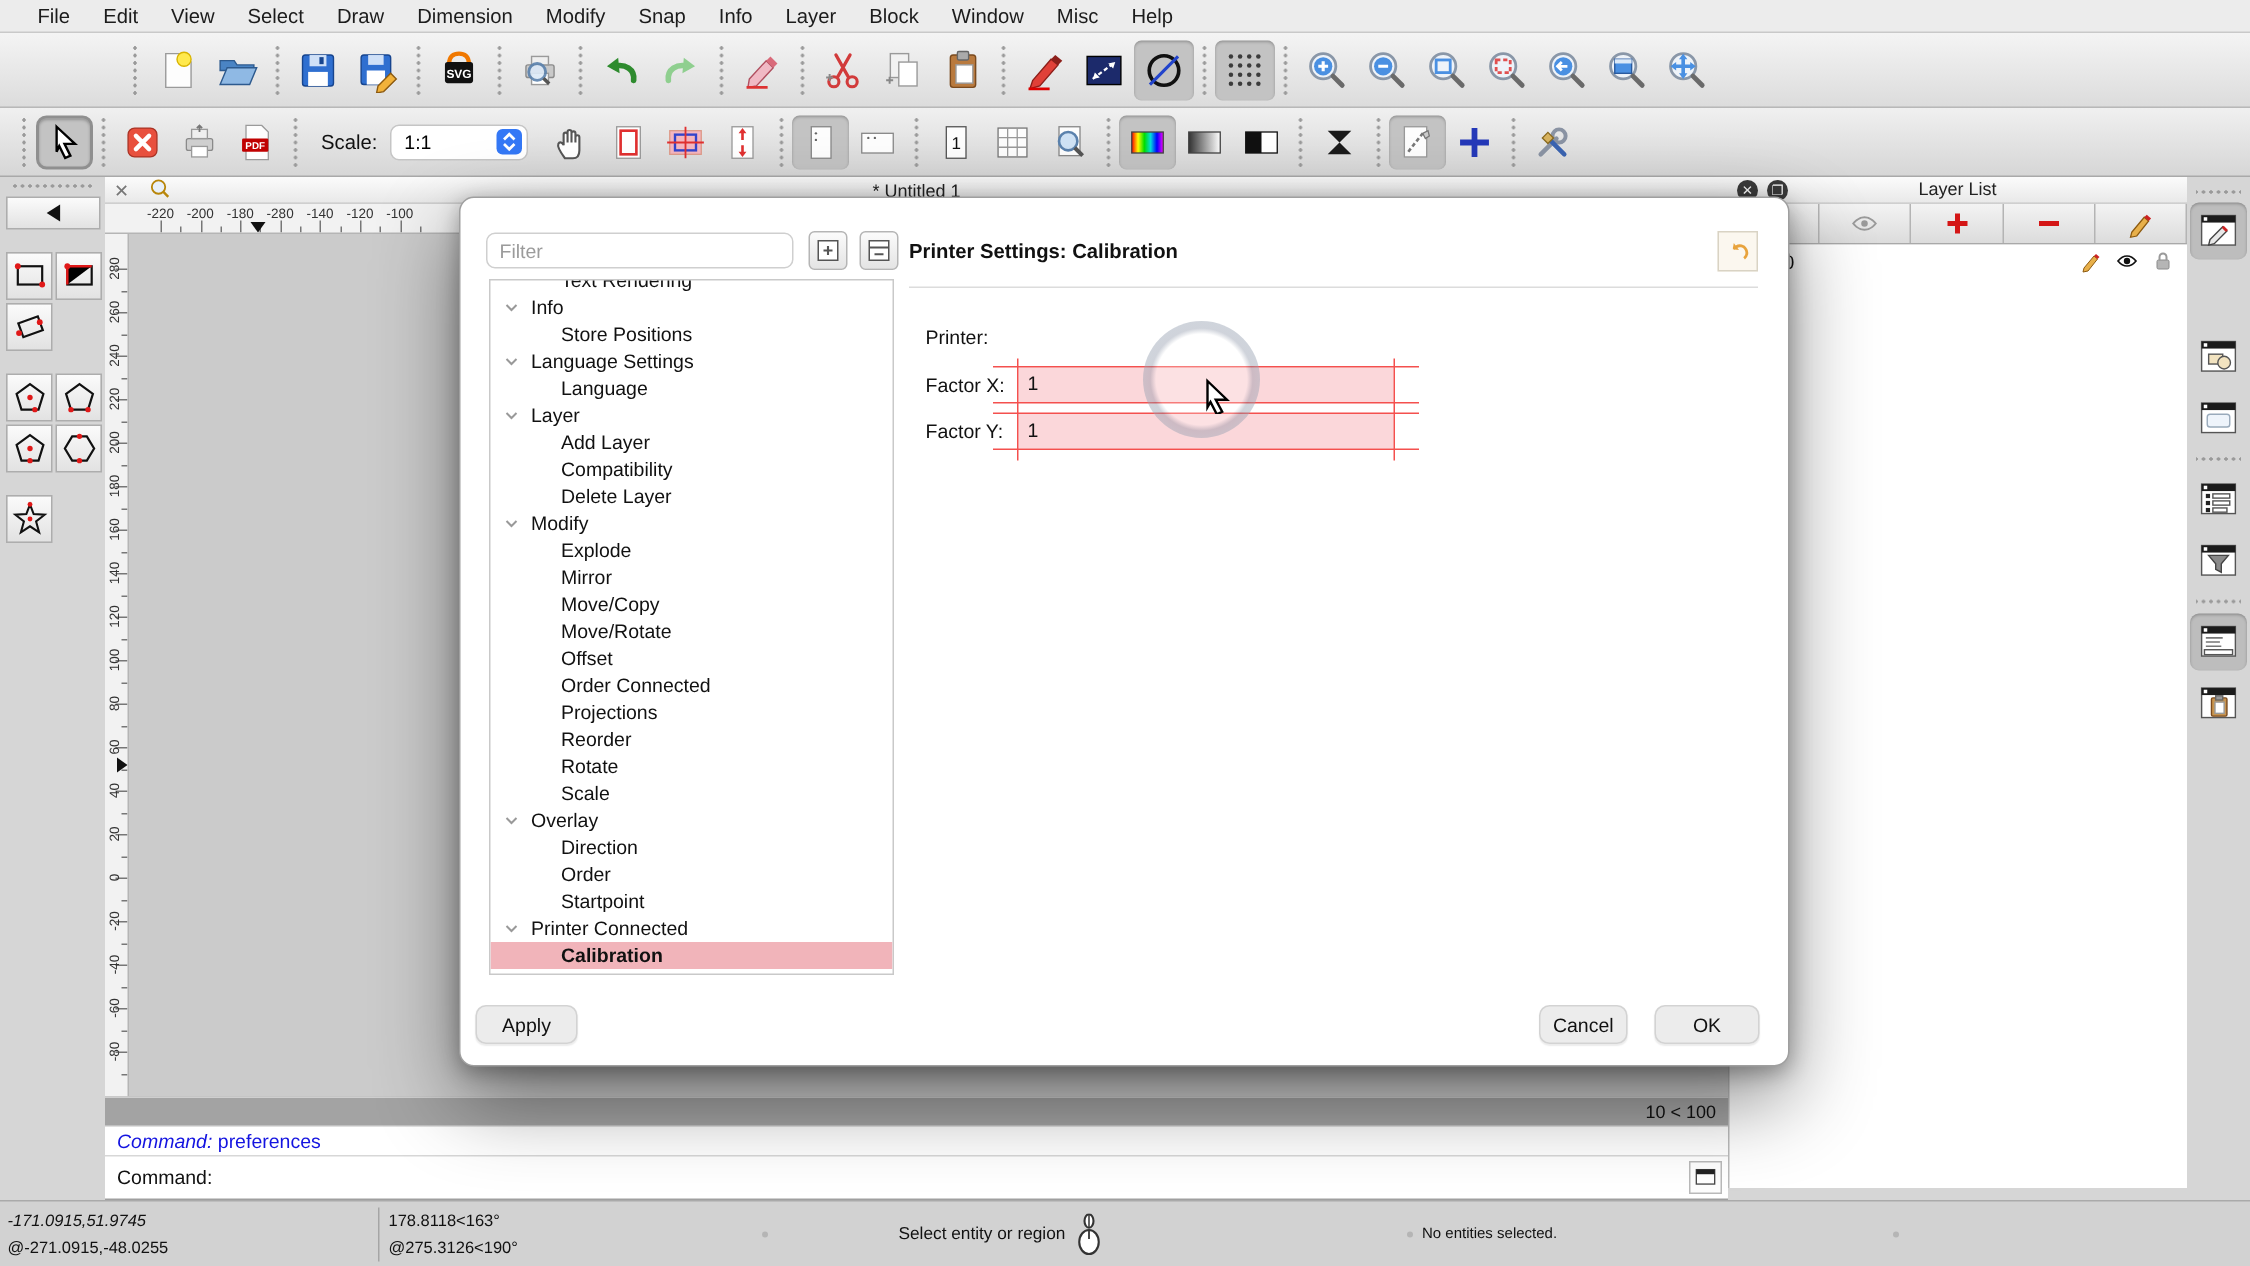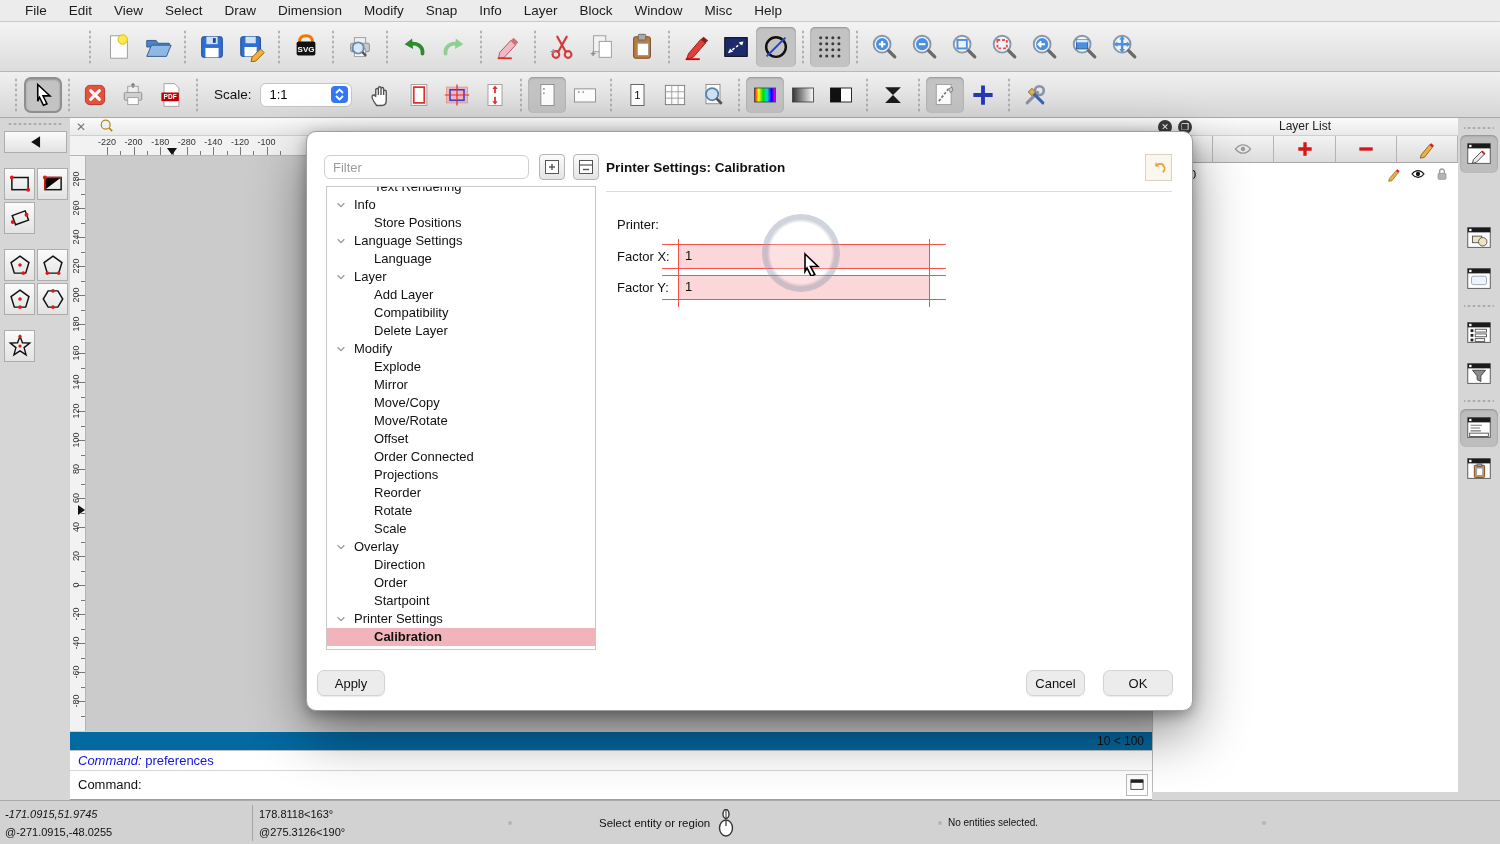--- a/index.html
+++ b/index.html
@@ -49,21 +49,21 @@
   #tab-title { position:absolute; left:0; width:100%; text-align:center; font-size:12px; color:#222; }
   #hruler { position:absolute; left:70px; top:136px; width:1082px; height:20px; background:#f2f2f2; border-bottom:1px solid #b5b5b5; overflow:hidden; }
   #vruler { position:absolute; left:70px; top:156px; width:16px; height:575px; background:#f2f2f2; border-right:1px solid #b5b5b5; overflow:hidden; }
   .htick { position:absolute; bottom:0; width:1px; background:#777; }
   .hlabel { position:absolute; top:1px; font-size:9px; color:#333; transform:translateX(-50%); }
   .vtick { position:absolute; right:0; height:1px; background:#777; }
   .vlabel { position:absolute; font-size:9px; color:#333; transform:rotate(-90deg); transform-origin:center; width:30px; text-align:center; left:-9px; }
   #hcursor { position:absolute; bottom:0; width:0; height:0; border-left:5px solid transparent; border-right:5px solid transparent; border-top:7px solid #111; transform:translateX(-50%); }
   #vcursor { position:absolute; right:0; width:0; height:0; border-top:5px solid transparent; border-bottom:5px solid transparent; border-left:7px solid #111; transform:translateY(-50%); }
   #canvas { position:absolute; left:86px; top:156px; width:1066px; height:575px; background:#cbcbcb; }
-  #scrollstrip { position:absolute; left:70px; top:731px; width:1082px; height:19px; background:#0369a1; border-top:1px solid #cfcfcf; }
+  #scrollstrip { position:absolute; left:70px; top:731px; width:1082px; height:19px; background:#a3a3a3; border-top:1px solid #cfcfcf; }
   #grid-info { position:absolute; right:8px; top:2px; font-size:12px; color:#111; }
   #cmd-history { position:absolute; left:70px; top:750px; width:1082px; height:20px; background:#fff; border-top:1px solid #c0c0c0; padding:2px 0 0 8px; color:#1414e0; }
   #cmd-history .lbl { font-style:italic; }
   #cmd-input { position:absolute; left:70px; top:770px; width:1082px; height:30px; background:#fff; border-top:1px solid #d7d7d7; border-bottom:1px solid #9f9f9f; padding:6px 0 0 8px; color:#111; }
   #cmd-input-btn { position:absolute; right:4px; top:3px; width:22px; height:22px; border:1px solid #b9b9b9; background:#fdfdfd; display:flex; align-items:center; justify-content:center; }
 
   
   #layer-panel { position:absolute; left:1152px; top:118px; width:306px; height:682px; background:#d6d6d6; }
   #layer-header { height:18px; background:linear-gradient(#fbfbfb,#e9e9e9); border-bottom:1px solid #cfcfcf; position:relative; }
   #layer-title { text-align:center; font-size:12px; color:#222; line-height:17px; }
@@ -697,20 +697,21 @@
   </div>
 
 <div id="tabbar">
   <span style="margin-left:6px; color:#777; font-size:12px;">✕</span>
   <span style="margin-left:14px;">
     <svg width="13" height="13" viewBox="0 0 16 16">
         <circle cx="7" cy="7" r="5.5" fill="#e8f0fa" stroke="#b8860b" stroke-width="1.5"></circle>
         <line x1="11" y1="11" x2="15" y2="15" stroke="#b8860b" stroke-width="2"></line>
       </svg>
   </span>
+  <span id="tab-title">* Untitled 1</span>
 </div>
 
 <div id="hruler">
     <div class="htick" style="left: 36.9517px; height: 8px;"></div>
     <div class="htick" style="left: 50.2517px; height: 4px;"></div>
     <div class="hlabel" style="left: 36.9517px;">-220</div>
     <div class="htick" style="left: 63.5517px; height: 8px;"></div>
     <div class="htick" style="left: 76.8517px; height: 4px;"></div>
     <div class="hlabel" style="left: 63.5517px;">-200</div>
     <div class="htick" style="left: 90.1517px; height: 8px;"></div>
@@ -1095,21 +1096,21 @@
         <div class="tree-row">
           <span class="t1">Order</span>
         </div>
         <div class="tree-row">
           <span class="t1">Startpoint</span>
         </div>
         <div class="tree-row">
           <span class="chev"><svg width="10" height="10" viewBox="0 0 12 12">
               <path d="M2 4l4 4 4-4" fill="none" stroke="#999" stroke-width="1.6"></path>
             </svg></span>
-          <span class="t0">Printer Settings</span>
+          <span class="t0">Printer Connected</span>
         </div>
         <div class="tree-row selected">
           <span class="t1">Calibration</span>
         </div>
       </div>
     </div>
 
   <div class="form-label" style="left:310px; top:85px;">Printer:</div>
 
   <div class="form-label" style="left:310px; top:117px;">Factor X:</div>

